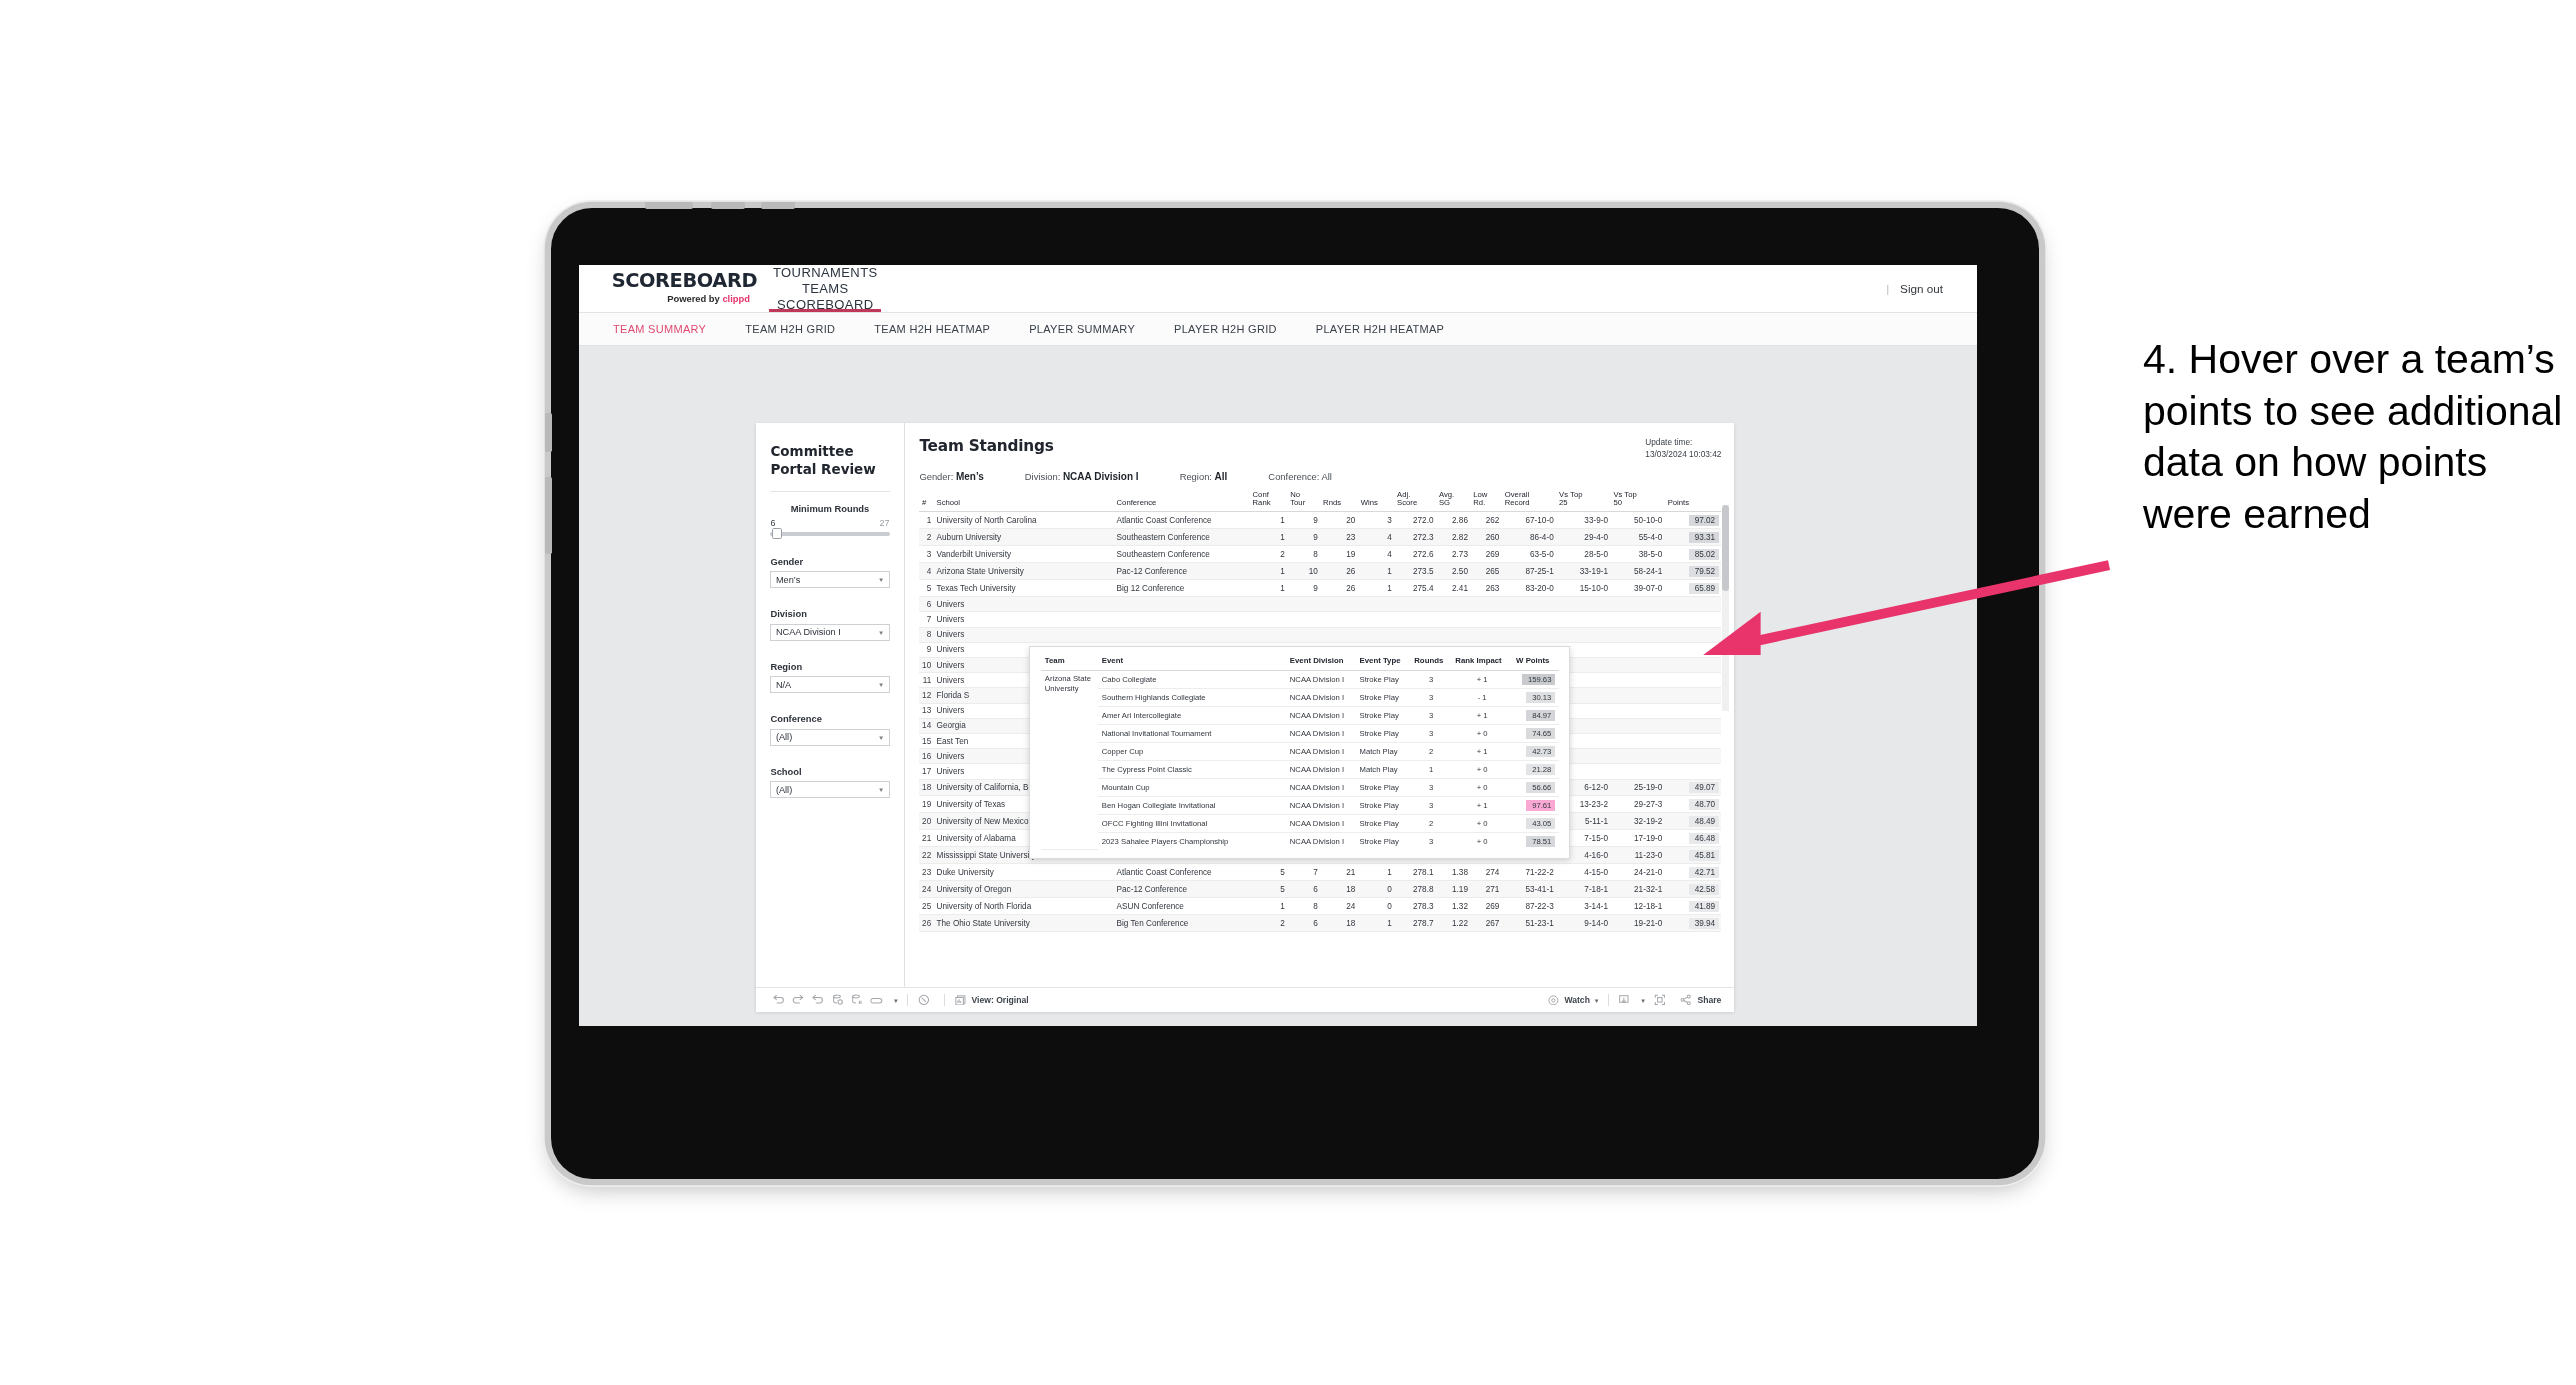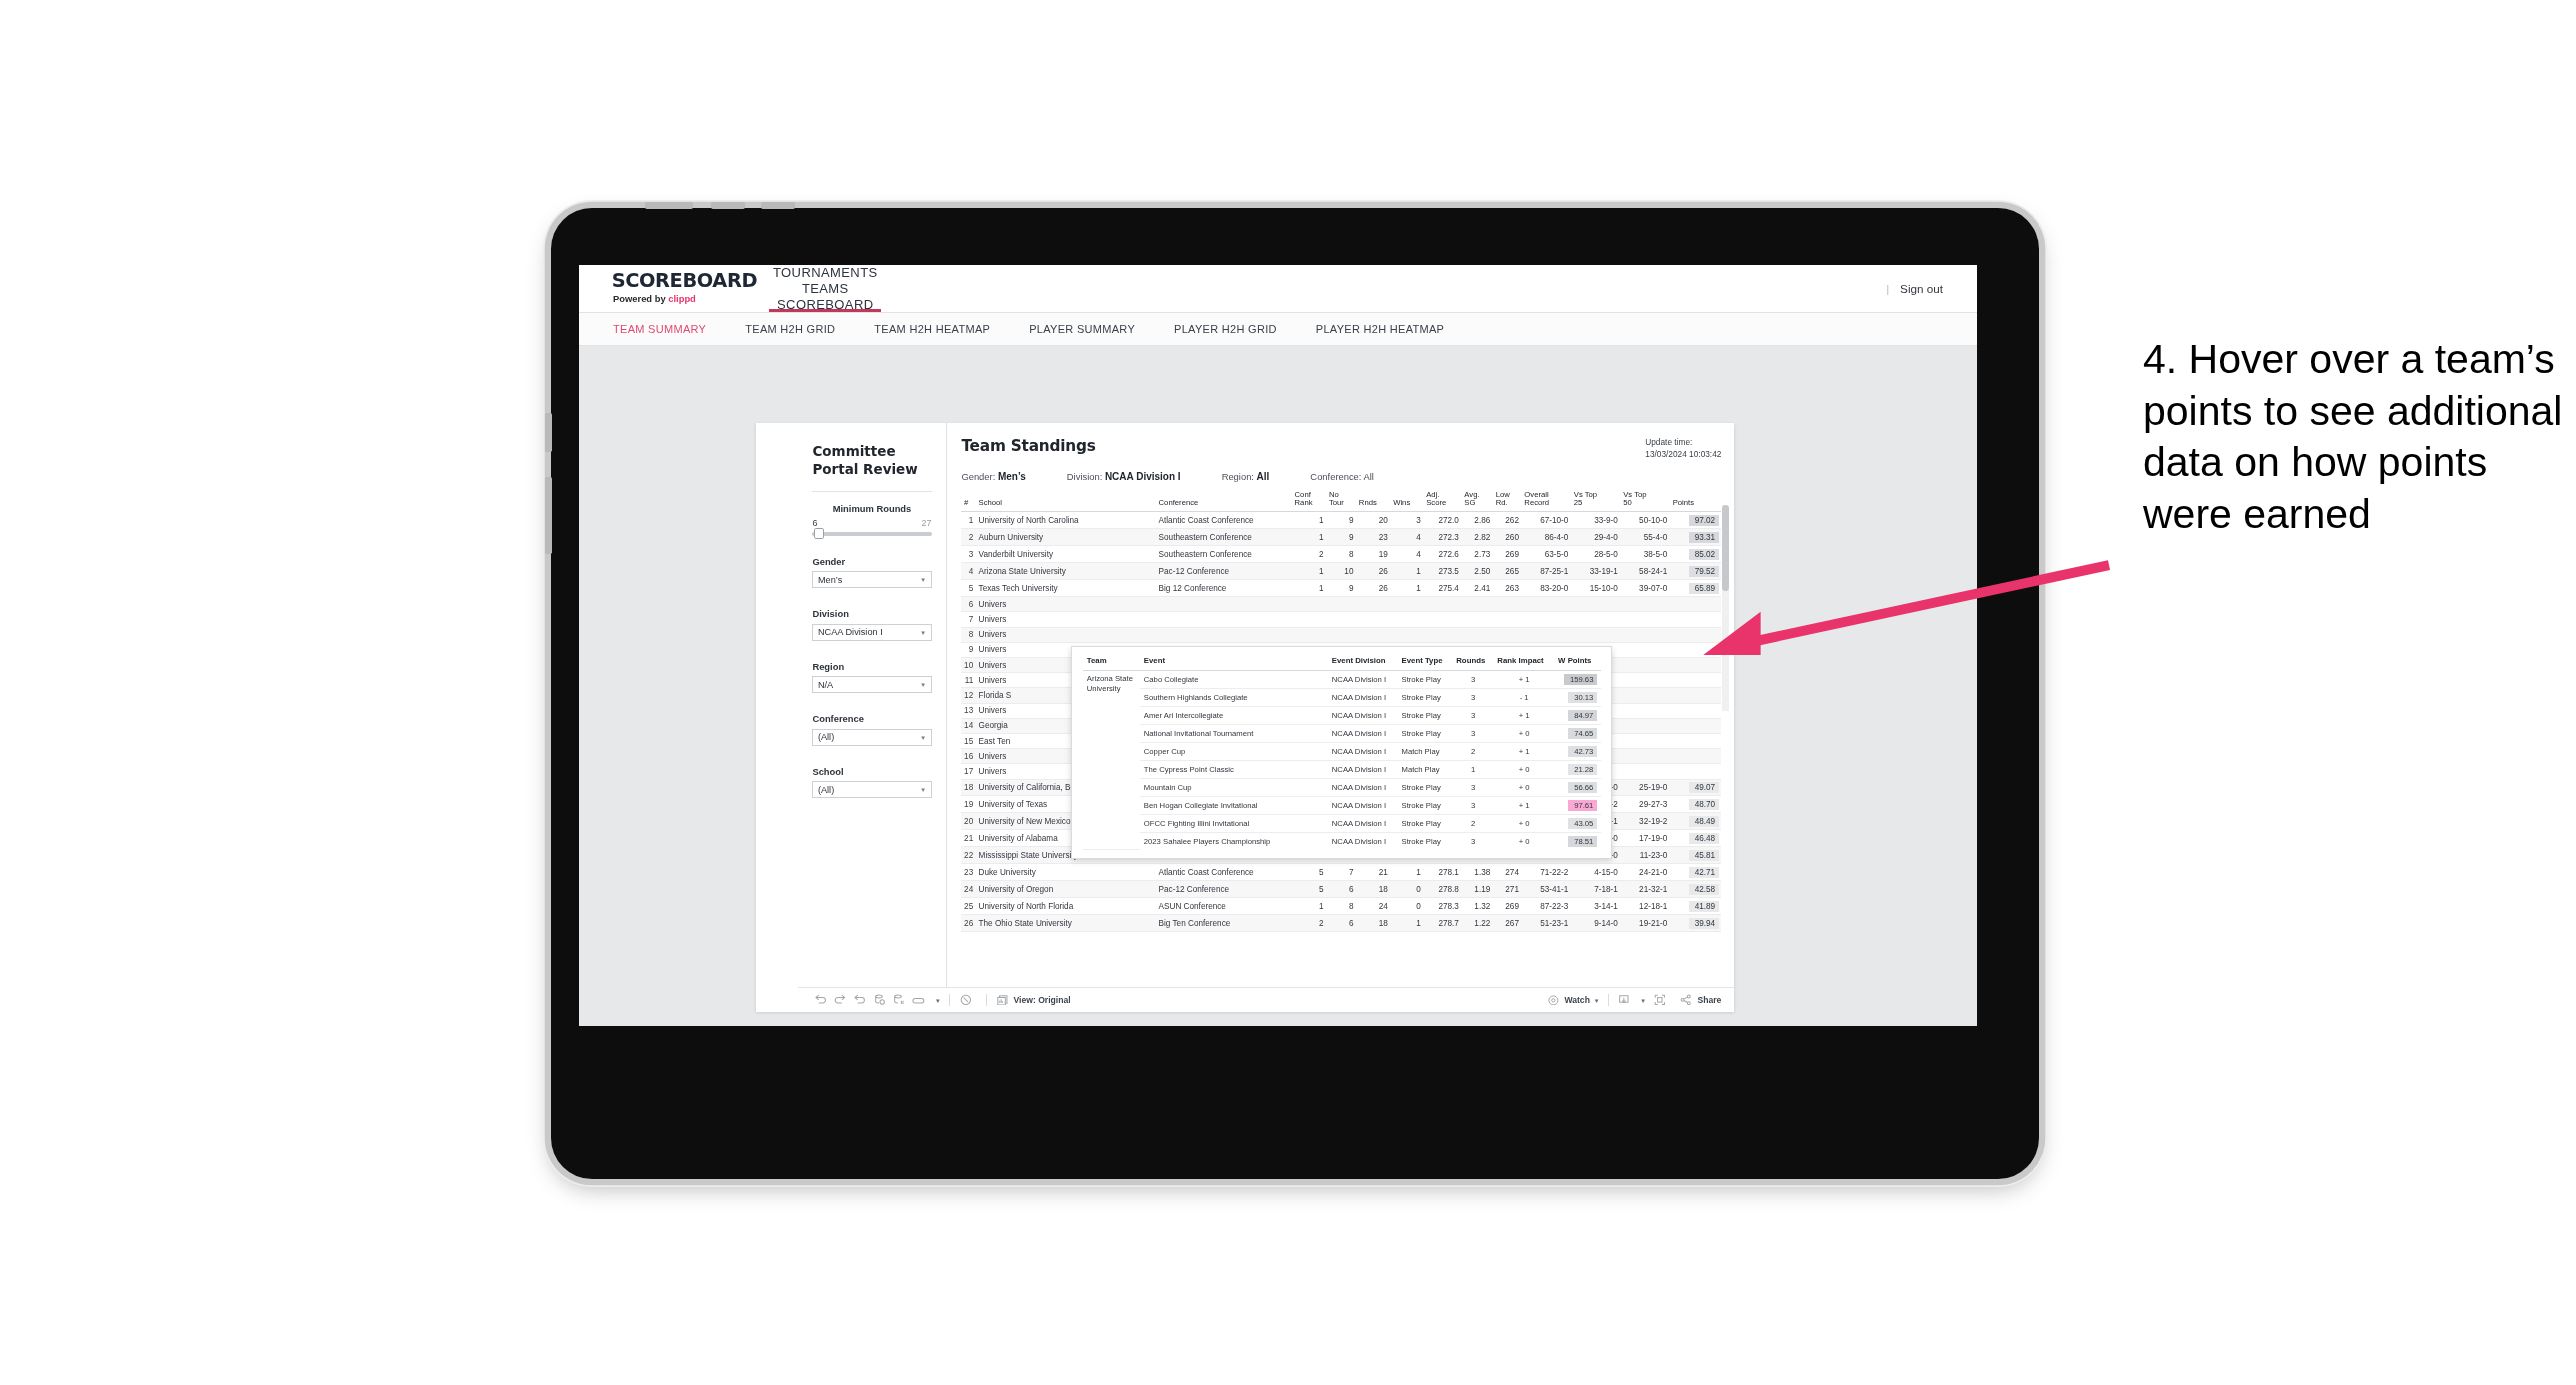--- a/index.html
+++ b/index.html
@@ -37,20 +37,21 @@
     width: 1398px; height: 761px;
     background:#e6e8ea;
     overflow:hidden;
   }
 
   
   #topnav {
     height: 48px; background:#ffffff; display:flex; align-items:stretch;
     border-bottom: 0.9px solid #e3e3e3;
     position:relative;
+    text-align:right;
   }
   .brand { padding: 6.3px 0 0 34px; width: 171px; }
   .brand-title {
     font-family:"DejaVu Sans", sans-serif;
     font-weight:bold; font-size:19px; letter-spacing:-0.4px;
     color:#1f2733; line-height:1;
     transform: scaleX(1.02);
   }
   .brand-sub { font-size:9.4px; color:#2b2b2b; margin-top:2.7px; font-weight:bold;}
   .brand-sub .clippd { color:#e8336b; font-weight:bold; }
@@ -85,21 +86,21 @@
   
   #canvas {
     position:absolute; left:0; top:82px; right:0; bottom:0;
     background:#e6e8ea;
   }
   #viz {
     position:absolute; left:177px; top:76px;
     width: 978px; height: 589px;
     background:#ffffff;
     box-shadow: 0 0.9px 3.6px rgba(0,0,0,.14);
-    display:flex; flex-direction:column;padding-left:42px;
+    display:flex; flex-direction:column;
   }
   #viz-body { flex:1; display:flex; min-height:0; }
 
   
   #filters {
     width: 149px; border-right:0.9px solid #e0e0e0; padding: 20px 14.4px 0 14.4px;
     font-size:10px; color:#33383f; flex:none;
   }
   #portal-title {
     font-size:13.5px; font-weight:bold; color:#21262e; line-height:1.32;

